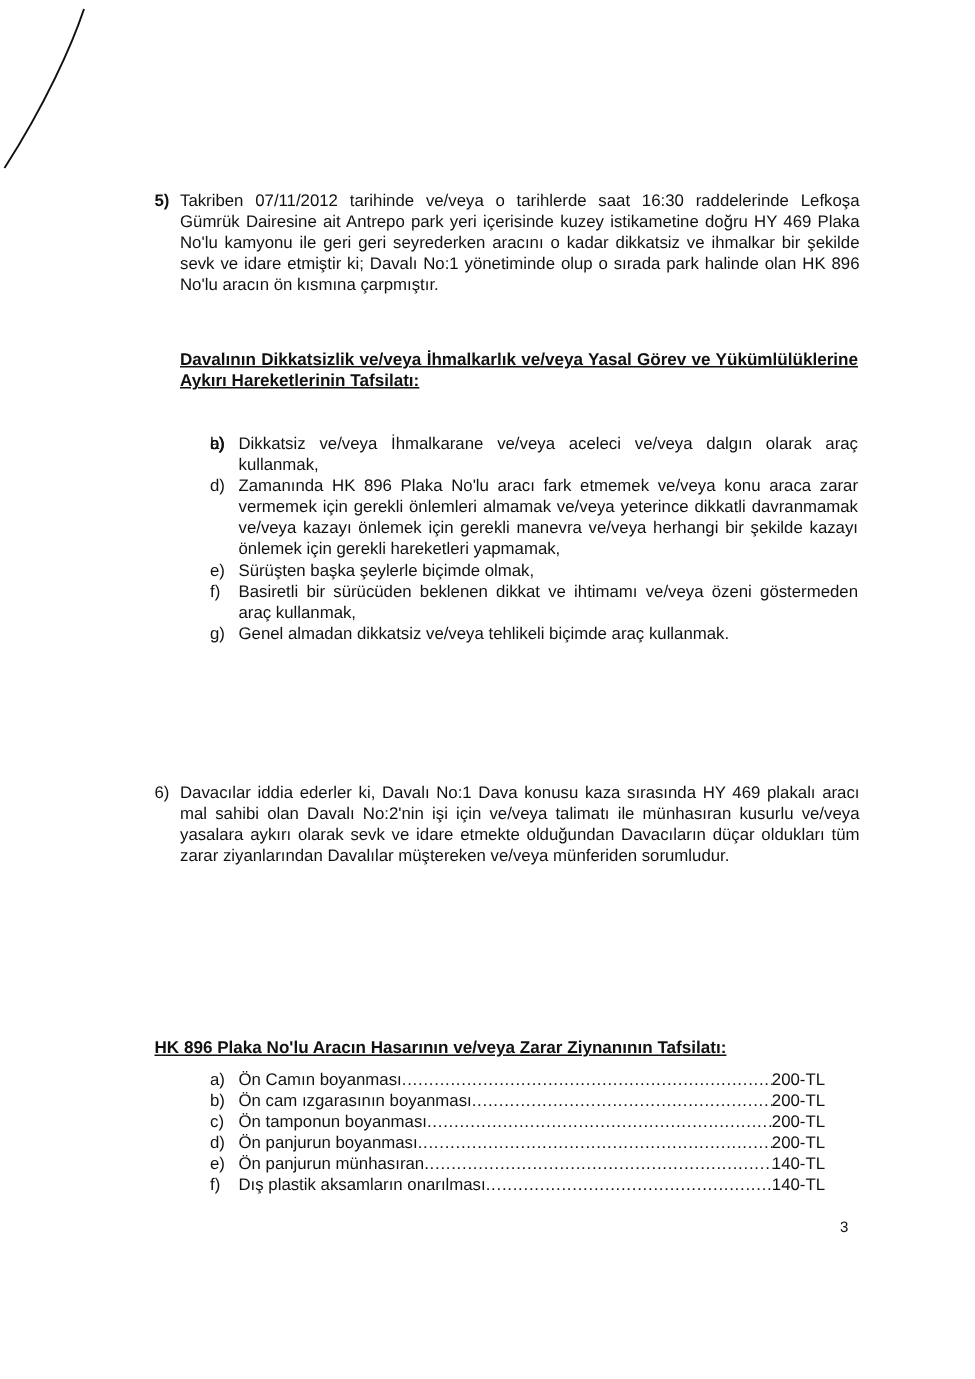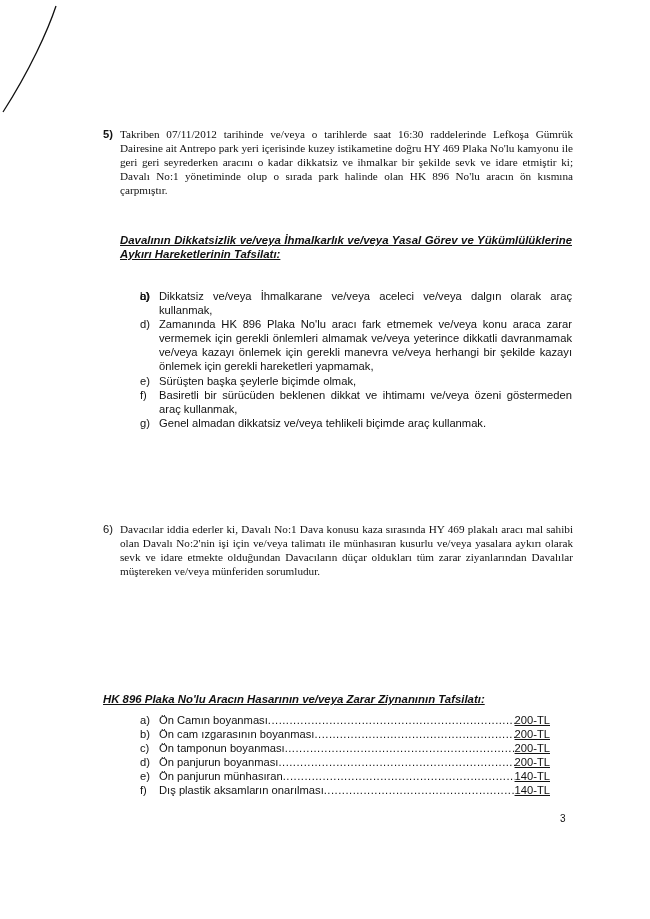--- a/index.html
+++ b/index.html
@@ -2,33 +2,33 @@
 <html><head>
 <meta charset="utf-8">
 <style>
   html, body { margin:0; padding:0; background:#ffffff; }
   body { width:650px; height:919px; position:relative; overflow:hidden;
          font-family:"Liberation Sans", sans-serif; color:#111; }
   .page { position:absolute; left:0; top:0; width:650px; height:919px; background:#fff; }
   .margin-stroke { position:absolute; left:0; top:0; }
   .para { position:absolute; left:103px; width:470px; font-size:11.2px; line-height:14px; text-align:justify; }
   .para .num { position:absolute; left:0; top:0; }
-  .para .body { margin-left:17px;font-family:Liberation Serif, serif; }
-  .heading { position:absolute; left:120px; width:452px; font-size:11.4px; line-height:14px; font-weight:bold; text-decoration:underline; text-align:justify; text-align-last:left;font-style:italic; }
+  .para .body { margin-left:17px; }
+  .heading { position:absolute; left:120px; width:452px; font-size:11.4px; line-height:14px; font-weight:bold; text-decoration:underline; text-align:justify; text-align-last:left; }
   .heading.wide { left:103px; width:470px; }
   .list { position:absolute; left:140px; width:432px; font-size:11.2px; line-height:14.1px; margin:0; padding:0; list-style:none; }
   .list li { position:relative; padding-left:19px; text-align:justify; }
   .list li .mk { position:absolute; left:0; top:0; }
   .costs { position:absolute; left:140px; width:410px; font-size:11.2px; line-height:14px; margin:0; padding:0; list-style:none; }
   .costs li { position:relative; padding-left:19px; display:flex; white-space:nowrap; overflow:hidden; }
   .costs li .mk { position:absolute; left:0; top:0; }
   .costs .desc { flex:0 0 auto; }
   .costs .dots { flex:1 1 auto; overflow:hidden; letter-spacing:0.5px; }
   .costs .dots::before { content:"..............................................................................................................................."; }
-  .costs .amt { flex:0 0 auto;text-decoration:underline; }
+  .costs .amt { flex:0 0 auto; }
   .page-num { position:absolute; left:560px; top:813px; font-size:10px; }
 </style>
 </head>
 <body>
 
 <div class="page">
 
   <svg class="margin-stroke" width="70" height="130">
     <path d="M56 6 C 48 30, 30 70, 3 112" stroke="#111" stroke-width="1.3" fill="none"></path>
   </svg>

